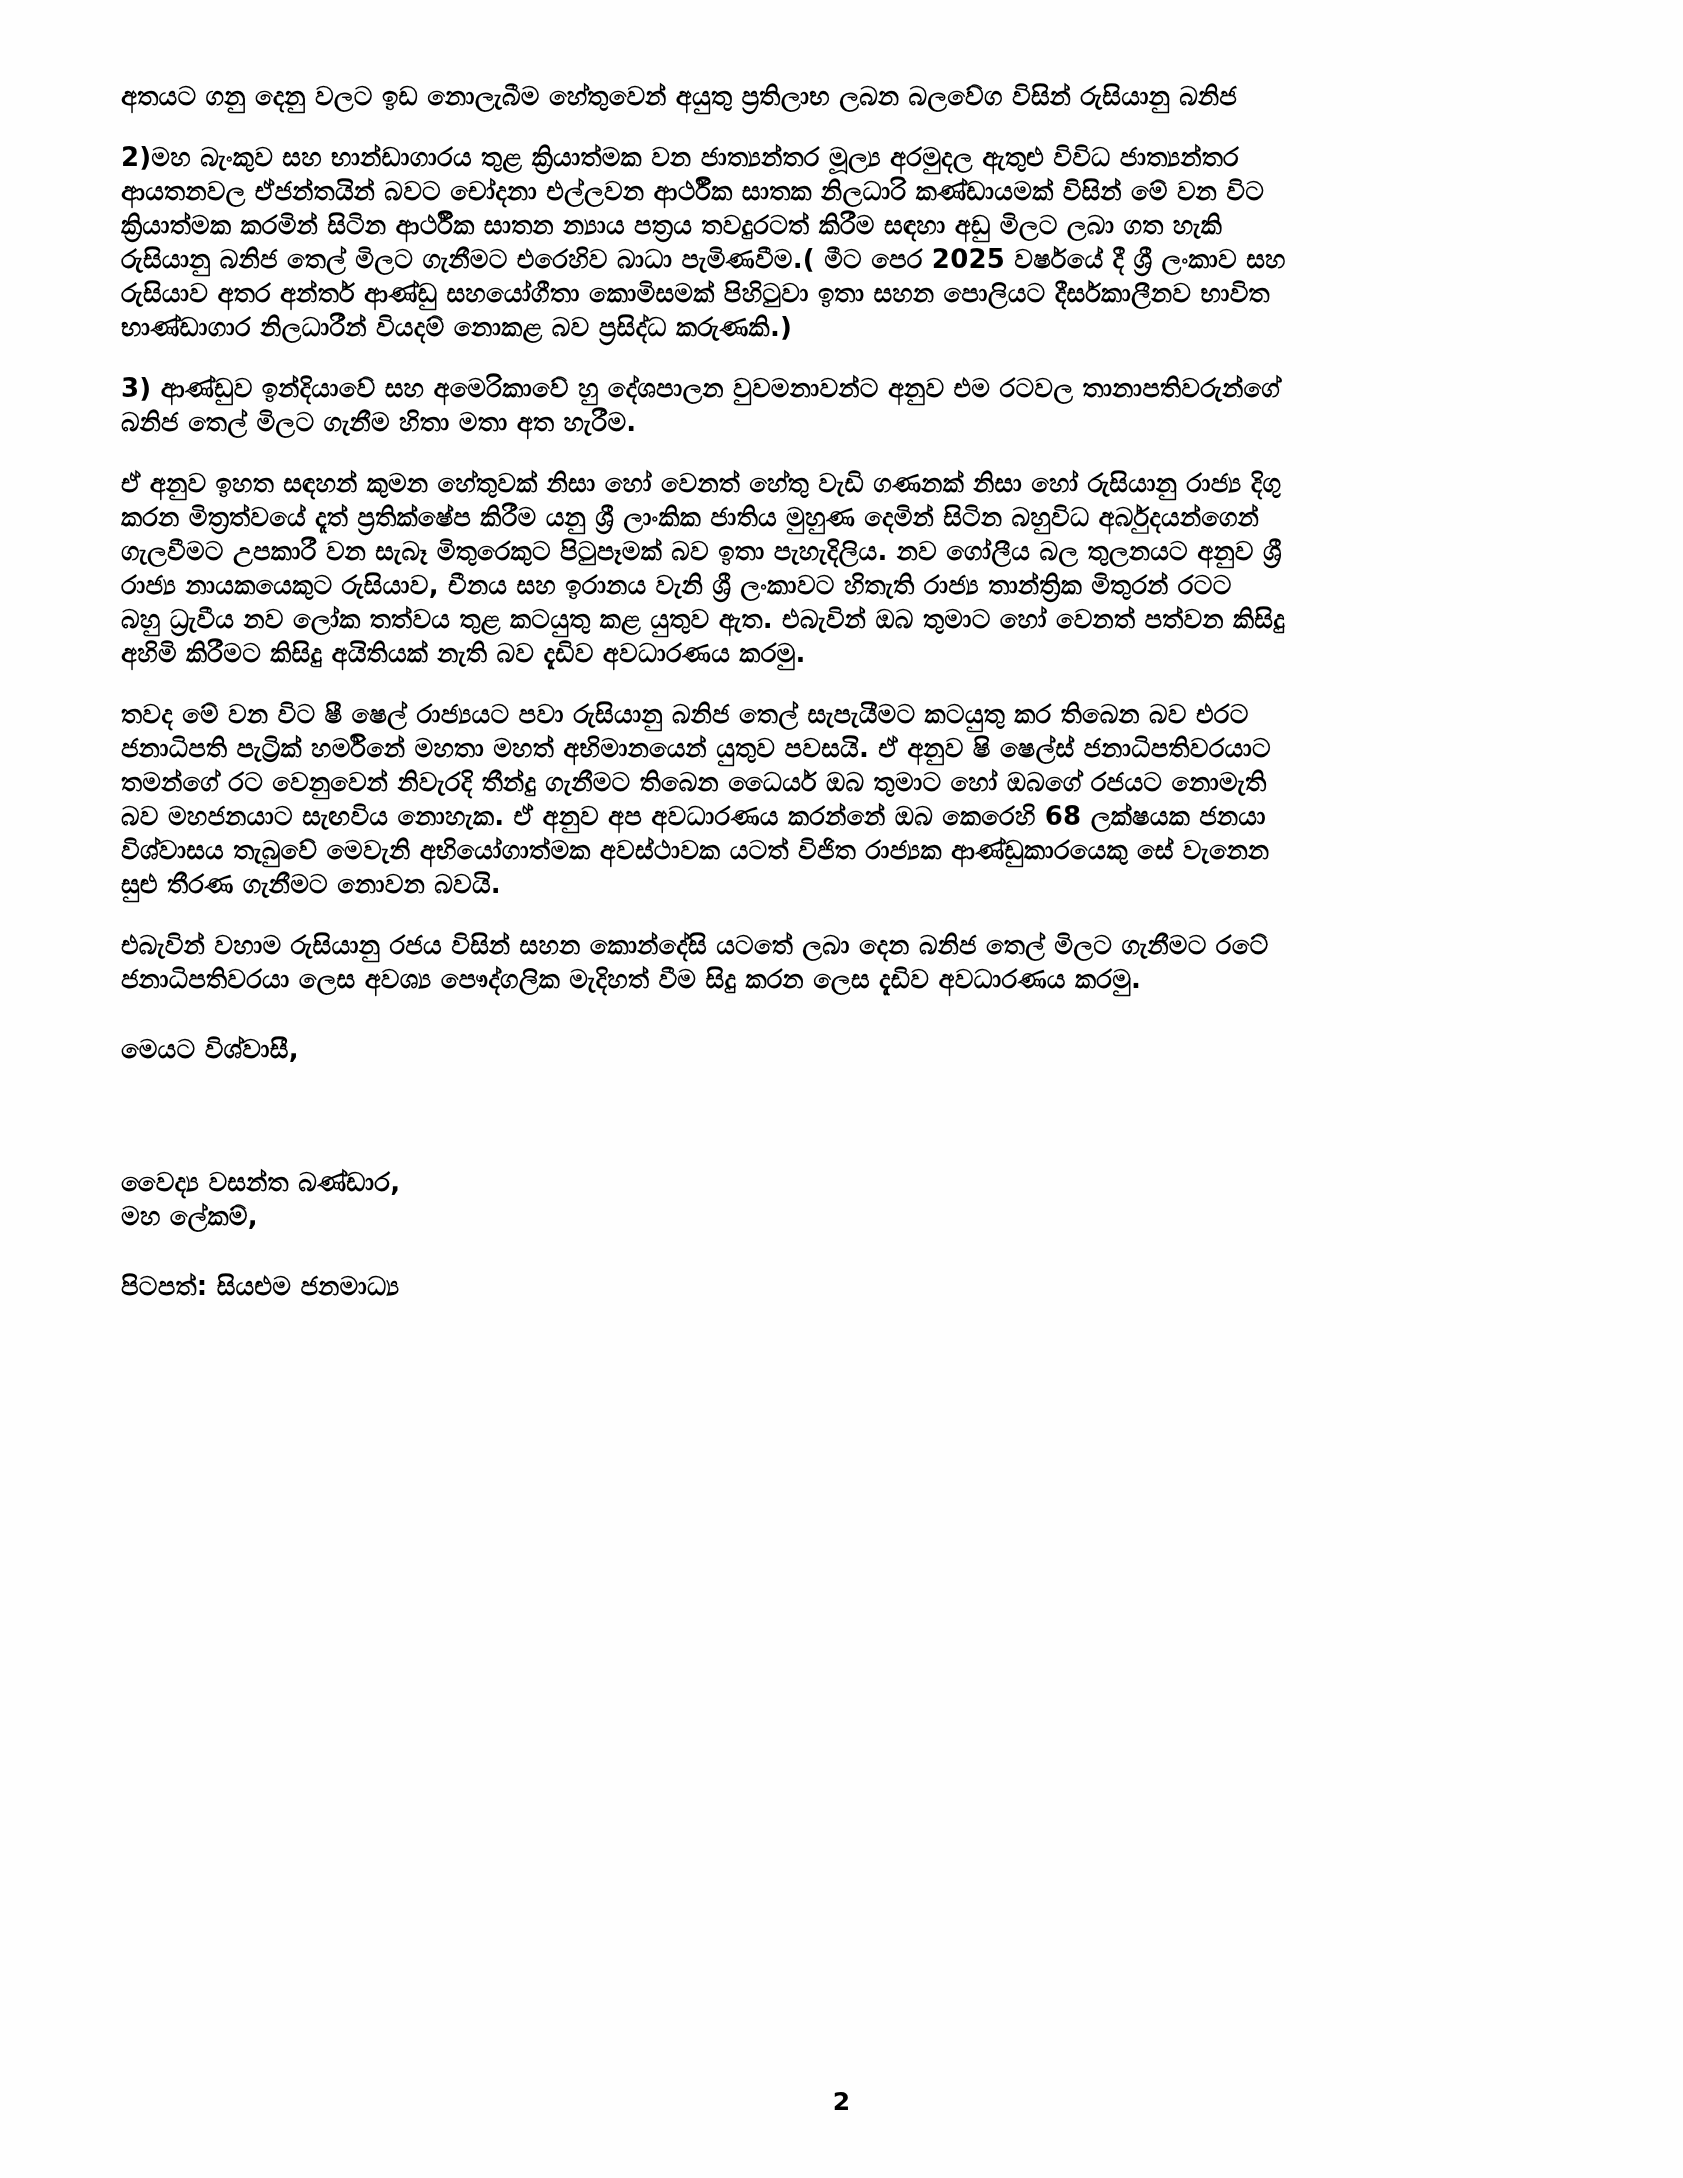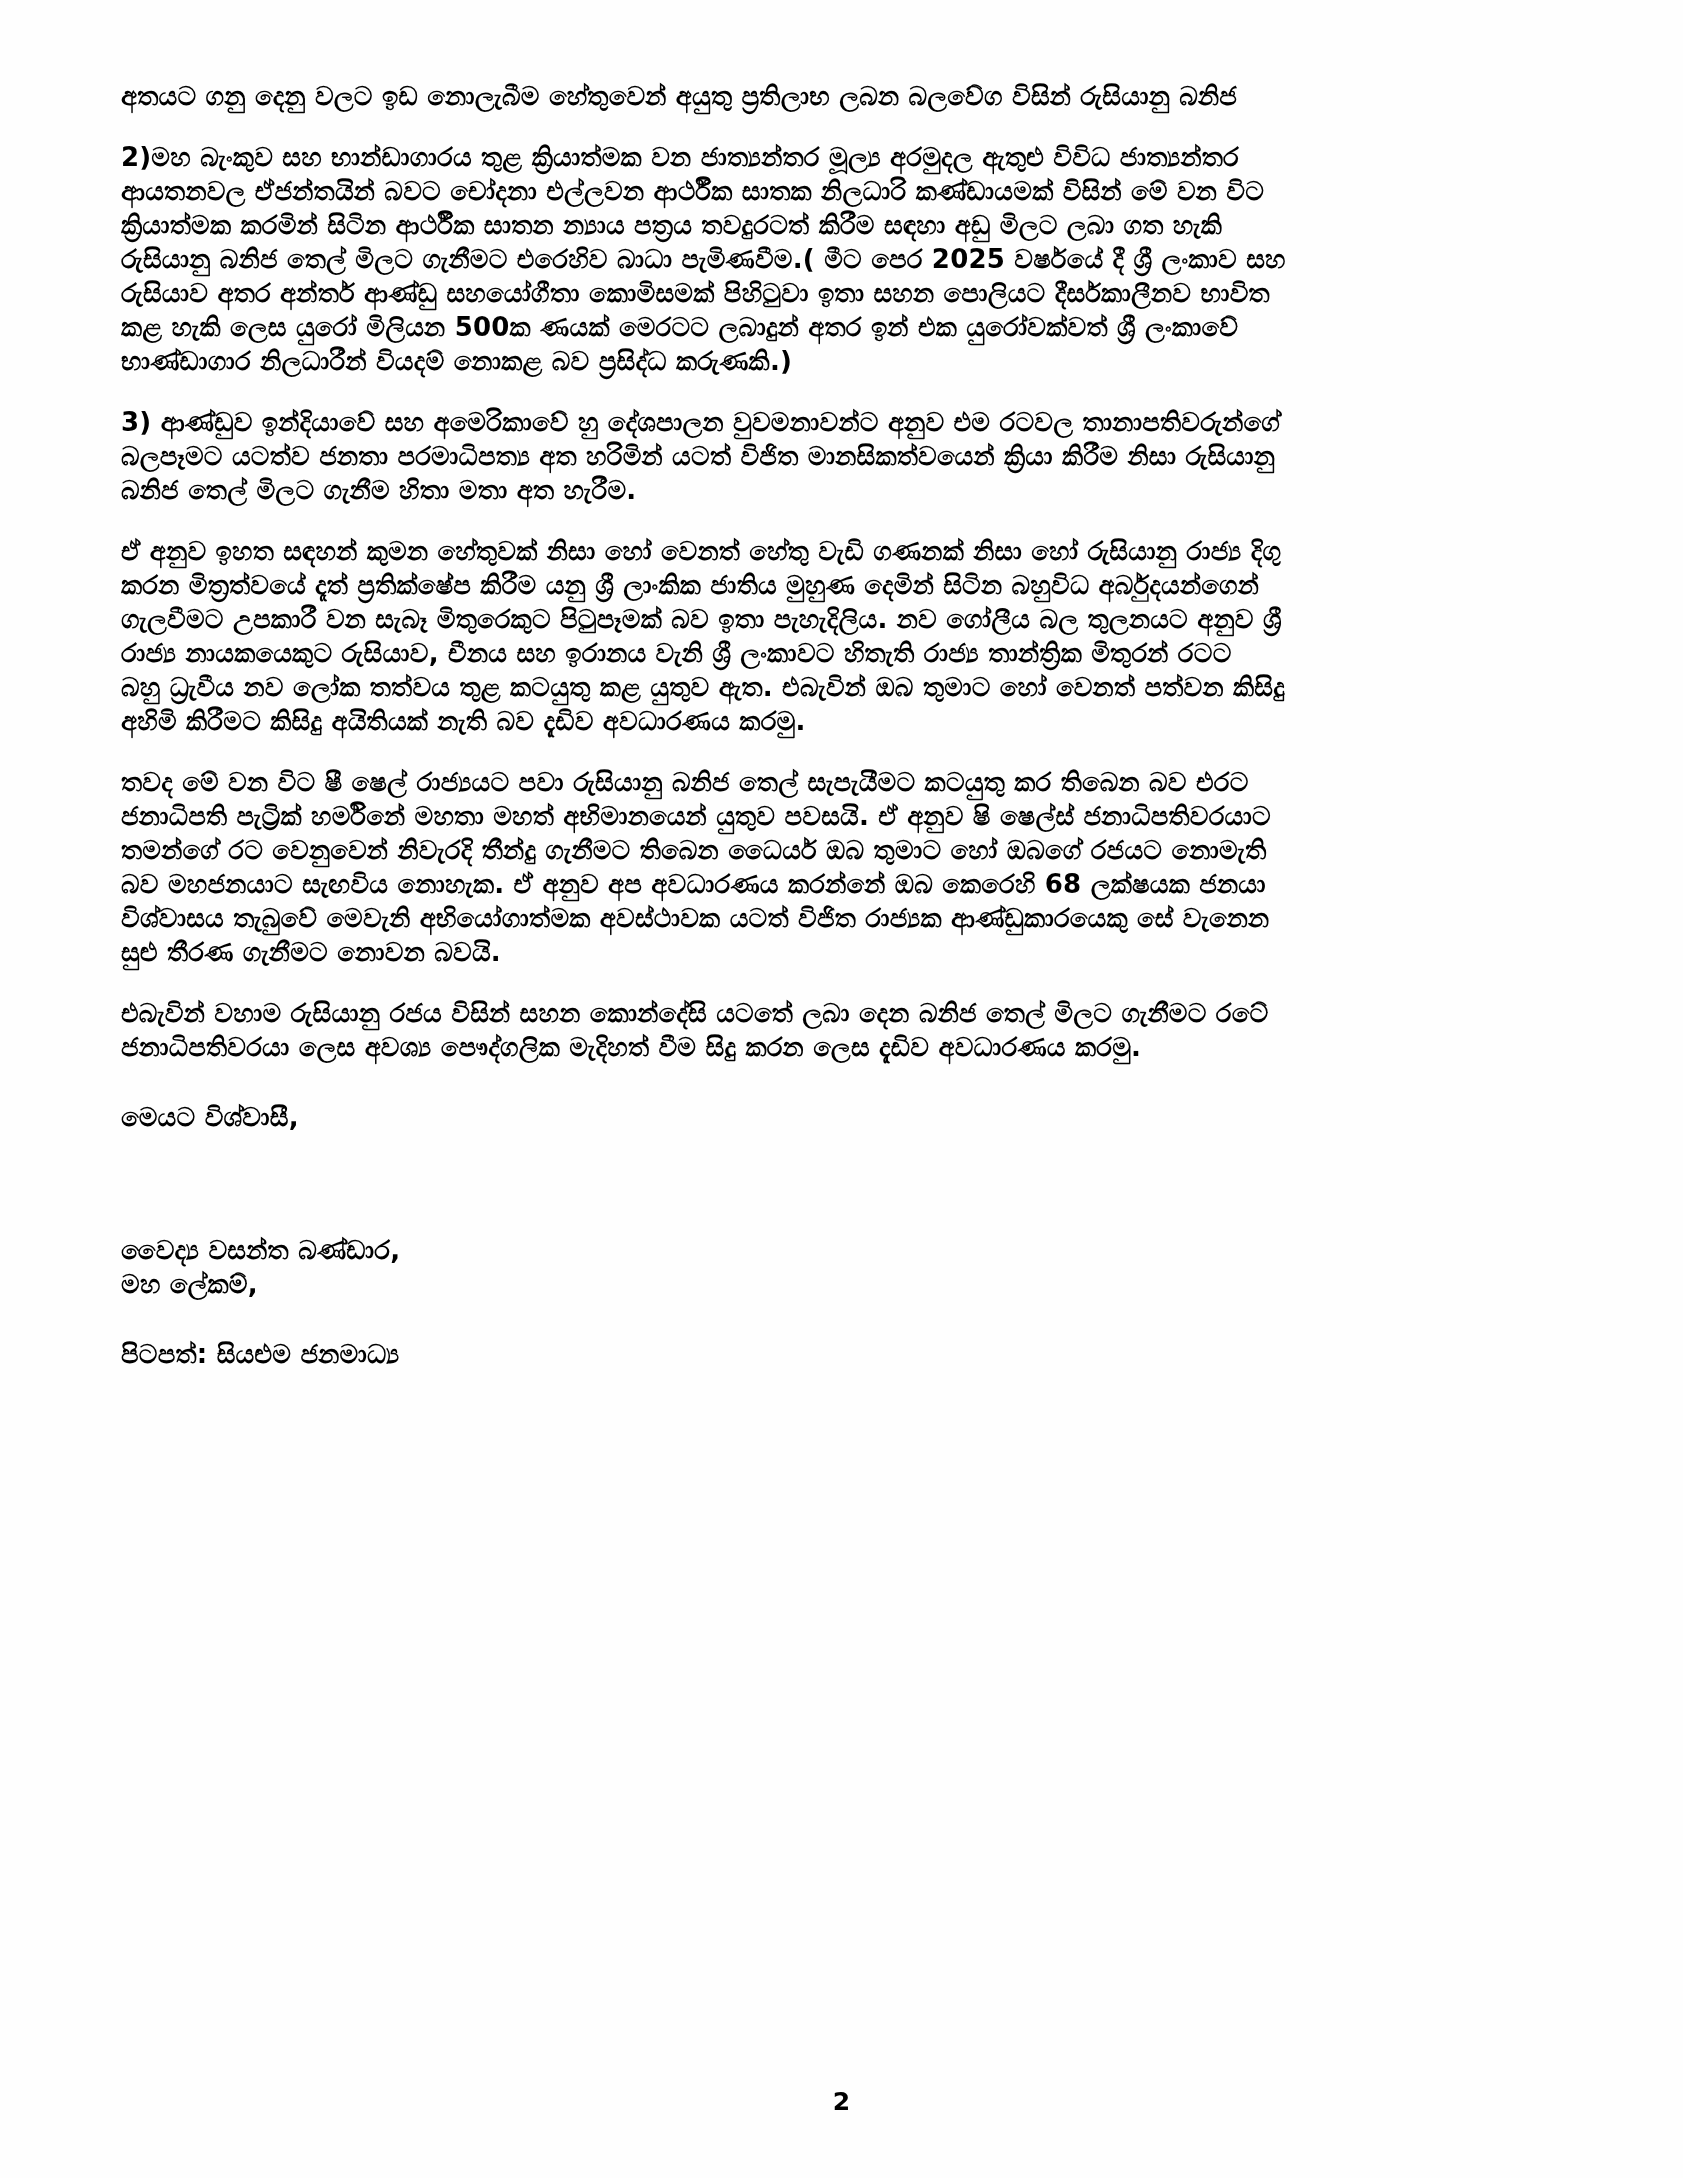--- a/index.html
+++ b/index.html
@@ -62,27 +62,25 @@
     <div class="para">
       <div class="line">අතයට ගනු දෙනු වලට ඉඩ නොලැබීම හේතුවෙන් අයුතු ප්‍රතිලාභ ලබන බලවේග විසින් රුසියානු බනිජ</div>
     </div>
 
     <div class="para">
       <div class="line">2)මහ බැංකුව සහ භාන්ඩාගාරය තුළ ක්‍රියාත්මක වන ජාත්‍යන්තර මූල්‍ය අරමුදල ඇතුළු විවිධ ජාත්‍යන්තර</div>
       <div class="line">ආයතනවල ඒජන්තයින් බවට චෝදනා එල්ලවන ආර්ථීක සාතක නිලධාරි කණ්ඩායමක් විසින් මේ වන විට</div>
       <div class="line">ක්‍රියාත්මක කරමින් සිටින ආර්ථීක සාතන න්‍යාය පත්‍රය තවදුරටත් කිරීම සඳහා අඩු මිලට ලබා ගත හැකි</div>
       <div class="line">රුසියානු බනිජ තෙල් මිලට ගැනීමට එරෙහිව බාධා පැමිණවීම.( මීට පෙර 2025 වර්ෂයේ දී ශ්‍රී ලංකාව සහ</div>
       <div class="line">රුසියාව අතර අන්තර් ආණ්ඩු සහයෝගීතා කොමිසමක් පිහිටුවා ඉතා සහන පොලියට දීර්සකාලීනව භාවිත</div>
-      <div class="line">කළ හැකි ලෙස යුරෝ මිලියන 500ක ණයක් මෙරටට ලබාදුන් අතර ඉන් එක යුරෝවක්වත් ශ්‍රී ලංකාවේ</div>
       <div class="line">භාණ්ඩාගාර නිලධාරීන් වියදම් නොකළ බව ප්‍රසිද්ධ කරුණකි.)</div>
     </div>
 
     <div class="para">
       <div class="line">3) ආණ්ඩුව ඉන්දියාවේ සහ අමෙරිකාවේ හු දේශපාලන වුවමනාවන්ට අනුව එම රටවල තානාපතිවරුන්ගේ</div>
-      <div class="line">බලපෑමට යටත්ව ජනතා පරමාධිපත්‍ය අත හරිමින් යටත් විජිත මානසිකත්වයෙන් ක්‍රියා කිරීම නිසා රුසියානු</div>
       <div class="line">බනිජ තෙල් මිලට ගැනීම හිතා මතා අත හැරීම.</div>
     </div>
 
     <div class="para">
       <div class="line">ඒ අනුව ඉහත සඳහන් කුමන හේතුවක් නිසා හෝ වෙනත් හේතු වැඩි ගණනක් නිසා හෝ රුසියානු රාජ්‍ය දිගු</div>
       <div class="line">කරන මිත්‍රත්වයේ දෑත් ප්‍රතික්ෂේප කිරීම යනු ශ්‍රී ලාංකික ජාතිය මුහුණ දෙමින් සිටින බහුවිධ අර්බුදයන්ගෙන්</div>
       <div class="line">ගැලවීමට උපකාරී වන සැබෑ මිතුරෙකුට පිටුපෑමක් බව ඉතා පැහැදිලිය. නව ගෝලීය බල තුලනයට අනුව ශ්‍රී</div>
       <div class="line">රාජ්‍ය නායකයෙකුට රුසියාව, චීනය සහ ඉරානය වැනි ශ්‍රී ලංකාවට හිතැති රාජ්‍ය තාන්ත්‍රික මිතුරන් රටට</div>
       <div class="line">බහු ධ්‍රැවීය නව ලෝක තත්වය තුළ කටයුතු කළ යුතුව ඇත. එබැවින් ඔබ තුමාට හෝ වෙනත් පත්වන කිසිදු</div>
       <div class="line">අහිමි කිරීමට කිසිදු අයිතියක් නැති බව දැඩිව අවධාරණය කරමු.</div>

